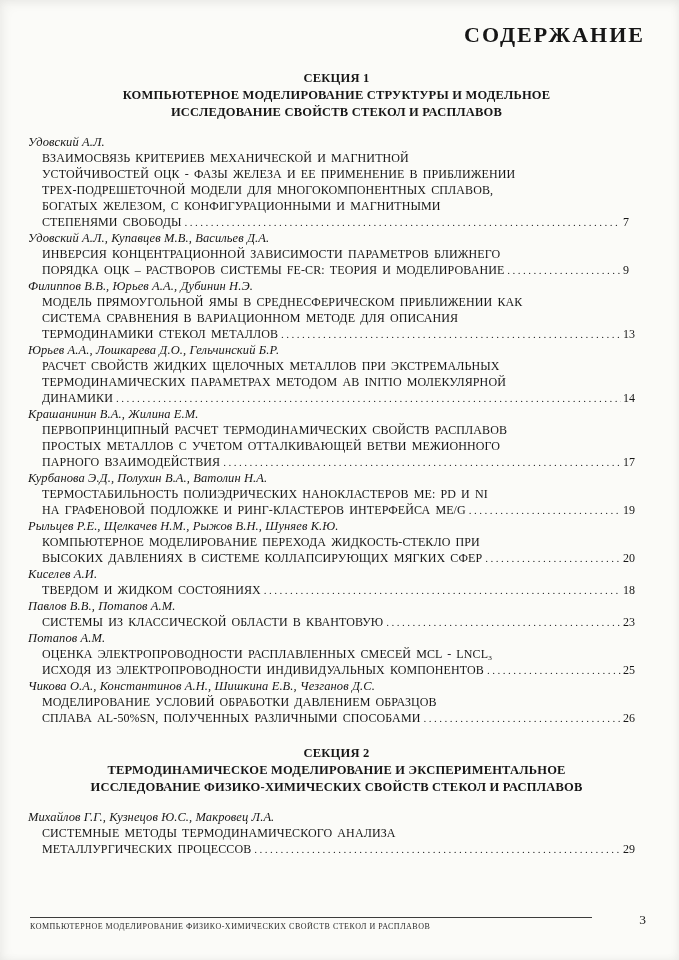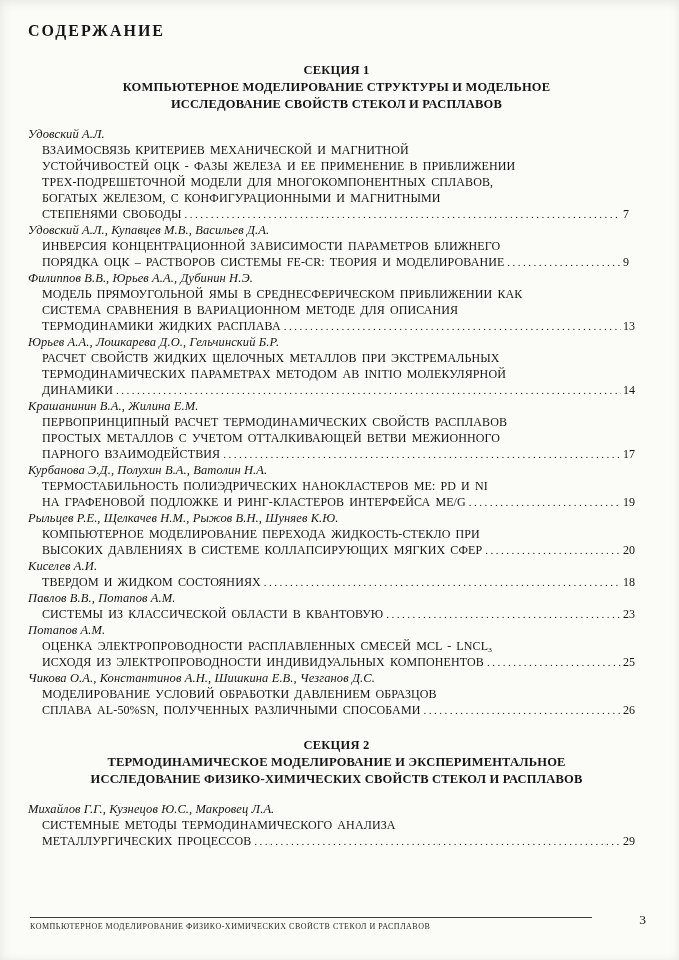--- a/index.html
+++ b/index.html
@@ -13,22 +13,22 @@
     width: 679px; height: 960px;
     box-sizing: border-box;
     background: #fbfbf8;
     color: #161616;
     padding: 18px 34px 0 28px;
     overflow: hidden;
     box-shadow: inset 3px 3px 12px rgba(0,0,0,0.06), inset -2px 0 8px rgba(0,0,0,0.04);
   }
   .page-title {
     margin: 4px 0 0 0;
-    text-align: left;
-    font-size: 16px;
+    text-align: right;
+    font-size: 22px;
     font-weight: bold;
     letter-spacing: 2px;
   }
   .section:first-child { margin-top: 22px; }
   .section + .section { margin-top: 19px; }
   .section-heading {
     text-align: center;
     font-weight: bold;
     font-size: 12.5px;
     line-height: 17px;
@@ -116,21 +116,21 @@
             <span class="title-text">ПОРЯДКА ОЦК – РАСТВОРОВ СИСТЕМЫ FE-CR: ТЕОРИЯ И МОДЕЛИРОВАНИЕ</span>
             <span class="dots"></span>
             <span class="pg">9</span>
           </div>
         </div>
         <div class="entry">
           <div class="authors">Филиппов В.В., Юрьев А.А., Дубинин Н.Э.</div>
           <div class="title-line">МОДЕЛЬ ПРЯМОУГОЛЬНОЙ ЯМЫ В СРЕДНЕСФЕРИЧЕСКОМ ПРИБЛИЖЕНИИ КАК</div>
           <div class="title-line">СИСТЕМА СРАВНЕНИЯ В ВАРИАЦИОННОМ МЕТОДЕ ДЛЯ ОПИСАНИЯ</div>
           <div class="title-line last">
-            <span class="title-text">ТЕРМОДИНАМИКИ ЖИДКИХ РАСПЛАВА</span>
+            <span class="title-text">ТЕРМОДИНАМИКИ СТЕКОЛ МЕТАЛЛОВ</span>
             <span class="dots"></span>
             <span class="pg">13</span>
           </div>
         </div>
         <div class="entry">
           <div class="authors">Юрьев А.А., Лошкарева Д.О., Гельчинский Б.Р.</div>
           <div class="title-line">РАСЧЕТ СВОЙСТВ ЖИДКИХ ЩЕЛОЧНЫХ МЕТАЛЛОВ ПРИ ЭКСТРЕМАЛЬНЫХ</div>
           <div class="title-line">ТЕРМОДИНАМИЧЕСКИХ ПАРАМЕТРАХ МЕТОДОМ AB INITIO МОЛЕКУЛЯРНОЙ</div>
           <div class="title-line last">
             <span class="title-text">ДИНАМИКИ</span>

